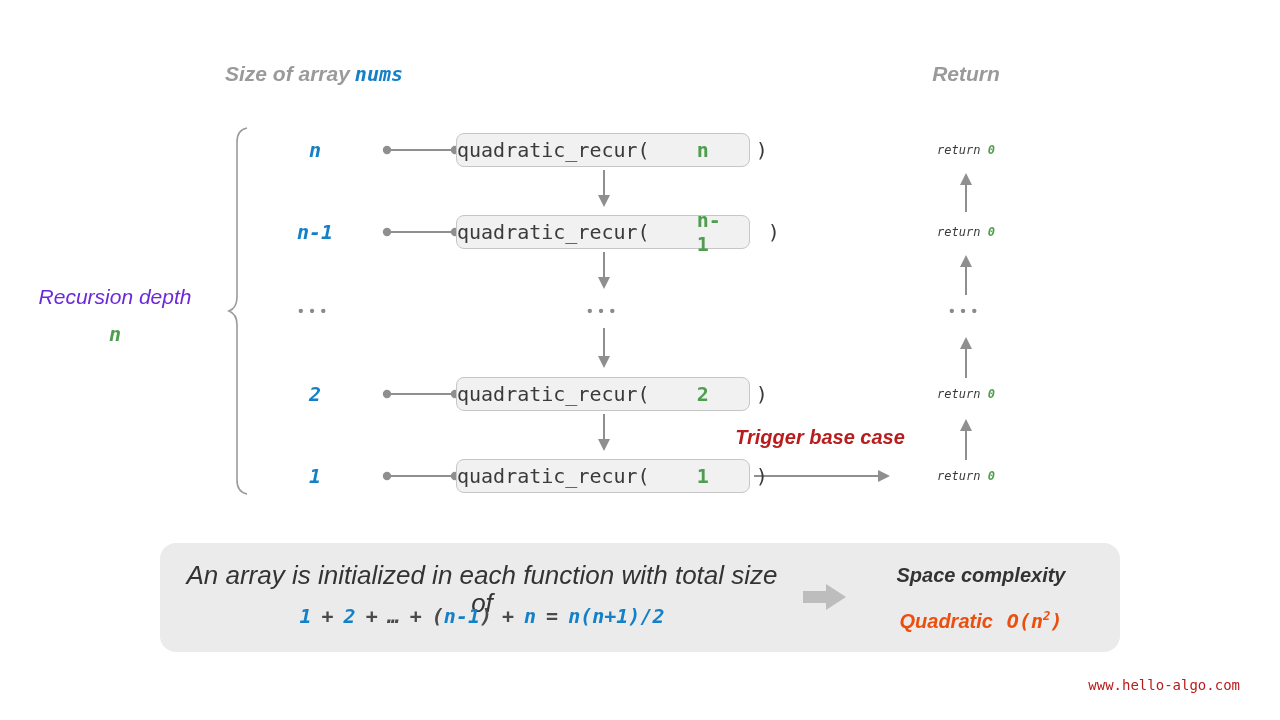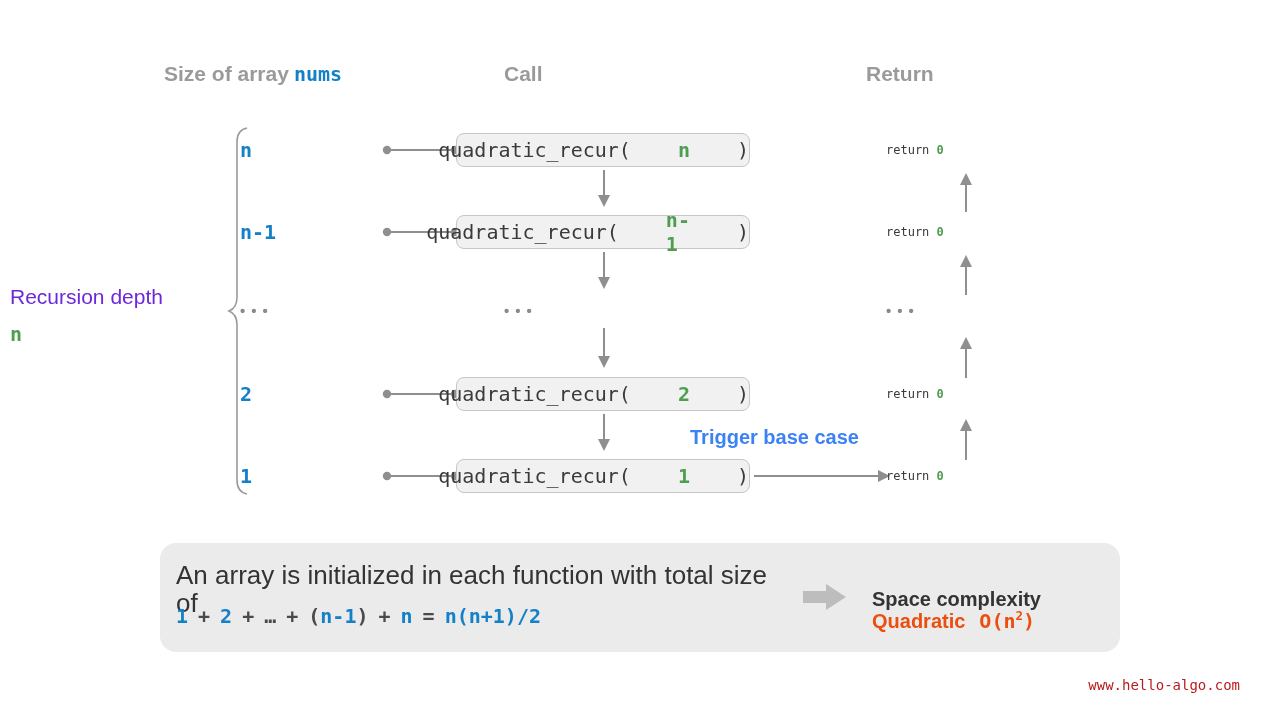--- a/index.html
+++ b/index.html
@@ -1,43 +1,43 @@
 <!DOCTYPE html>
 <html><head>
 <meta charset="utf-8">
 <style>
   html,body{margin:0;padding:0;background:#fff;}
   .stage{position:relative;width:1280px;height:720px;background:#ffffff;overflow:hidden;
          font-family:"Liberation Sans",sans-serif;}
   .abs{position:absolute;}
   .overlay{position:absolute;left:0;top:0;z-index:1;}
-  .txt-center{}
+  .txt-center{text-align:center;font-style:italic;}
 
   .col-header{font-size:21px;font-weight:bold;color:#9a9a9a;line-height:28px;z-index:2;}
   .col-header .code-blue{font-family:"DejaVu Sans Mono",monospace;color:#1480c8;font-size:20px;margin-left:5px;}
 
   .size-label{font-family:"DejaVu Sans Mono",monospace;font-weight:bold;font-size:20px;
               color:#1480c8;line-height:26px;z-index:2;}
 
   .call-box{box-sizing:border-box;background:#f1f1f1;border:1.5px solid #c6c6c6;border-radius:8px;
-            display:flex;align-items:center;justify-content:flex-end;z-index:2;
+            display:flex;align-items:center;justify-content:space-between;z-index:2;
             font-family:"DejaVu Sans Mono",monospace;font-size:20px;color:#3a3a3a;gap:47px;}
   .call-box .arg{color:#4f9e4f;font-weight:bold;}
 
   .return-stmt{font-family:"DejaVu Sans Mono",monospace;font-size:12px;color:#3a3a3a;
                line-height:26px;z-index:2;}
   .return-stmt .val{color:#4f9e4f;font-weight:bold;margin-left:0.6em;}
 
   .dots{font-size:15px;font-weight:bold;color:#8a8a8a;letter-spacing:6px;line-height:26px;z-index:2;}
 
   .recursion-title{font-size:21px;color:#6d28d9;line-height:28px;z-index:2;}
   .recursion-value{font-family:"DejaVu Sans Mono",monospace;font-weight:bold;font-size:20px;
                    color:#4f9e4f;line-height:26px;z-index:2;}
 
-  .trigger{font-size:20px;font-weight:bold;color:#3b82f6;line-height:26px;z-index:2;}
+  .trigger{font-size:20px;font-weight:bold;color:#b91c1c;line-height:26px;z-index:2;}
 
   .panel{background:#ebebeb;border-radius:16px;z-index:0;}
   .sentence{font-size:26px;color:#333333;line-height:28px;z-index:2;}
   .formula{font-family:"DejaVu Sans Mono",monospace;font-weight:bold;font-size:20px;
            line-height:28px;z-index:2;white-space:nowrap;}
   .formula .b{color:#1480c8;}
   .formula .g{color:#4a4a4a;}
   .formula .op{margin:0 10px;}
   .summary-title{font-size:20px;font-weight:bold;color:#333333;line-height:28px;z-index:2;}
   .summary-value{font-size:20px;font-weight:bold;color:#ec4e0e;line-height:28px;z-index:2;}
@@ -90,21 +90,20 @@
     </g>
 
     <line x1="754" y1="476" x2="888" y2="476" stroke="#8f8f8f" stroke-width="2" marker-end="url(#ah)"></line>
 
     <polygon points="803,591 826,591 826,584 846,597 826,610 826,603 803,603" fill="#bdbdbd"></polygon>
   </svg>
 
   <div class="abs col-header txt-center" style="left:164px;top:60px;width:300px;">
     <span>Size of array</span><span class="code-blue">nums</span>
   </div>
-  <div class="abs col-header txt-center" style="left:504px;top:60px;width:200px;">Call</div>
   <div class="abs col-header txt-center" style="left:866px;top:60px;width:200px;">Return</div>
 
   <div class="abs recursion-title txt-center" style="left:10px;top:283px;width:210px;">Recursion depth</div>
   <div class="abs recursion-value txt-center" style="left:10px;top:321px;width:210px;">n</div>
 
   <div class="abs size-label txt-center" style="left:240px;top:137px;width:150px;">n</div>
   <div class="abs call-box" style="left:456px;top:133px;width:294px;height:34px;">
     <span>quadratic_recur(</span>
       <span class="arg">n</span>
       <span>)</span>
@@ -147,20 +146,20 @@
   </div>
   <div class="abs return-stmt txt-center" style="left:886px;top:463px;width:160px;">
     <span>return</span><span class="val">0</span>
   </div>
 
   <div class="abs panel" style="left:160px;top:543px;width:960px;height:109px;"></div>
   <div class="abs sentence txt-center" style="left:176px;top:561px;width:612px;">An array is initialized in each function with total size of</div>
   <div class="abs formula txt-center" style="left:176px;top:602px;width:612px;">
     <span class="b">1</span><span class="g op">+</span><span class="b">2</span><span class="g op">+</span><span class="g">…</span><span class="g op">+</span><span class="g">(</span><span class="b">n-1</span><span class="g">)</span><span class="g op">+</span><span class="b">n</span><span class="g op">=</span><span class="b">n(n+1)/2</span>
   </div>
-  <div class="abs summary-title txt-center" style="left:872px;top:561px;width:218px;margin-top:24px;">Space complexity</div>
+  <div class="abs summary-title txt-center" style="left:872px;top:561px;width:218px;">Space complexity</div>
   <div class="abs summary-value txt-center" style="left:872px;top:602px;width:218px;">
     <span>Quadratic</span><span class="bigo"><span>O(n</span><sup>2</sup><span>)</span></span>
   </div>
 
   <div class="abs watermark" style="right:40px;top:677px;">www.hello-algo.com</div>
 
 </div>
 
 </body></html>

